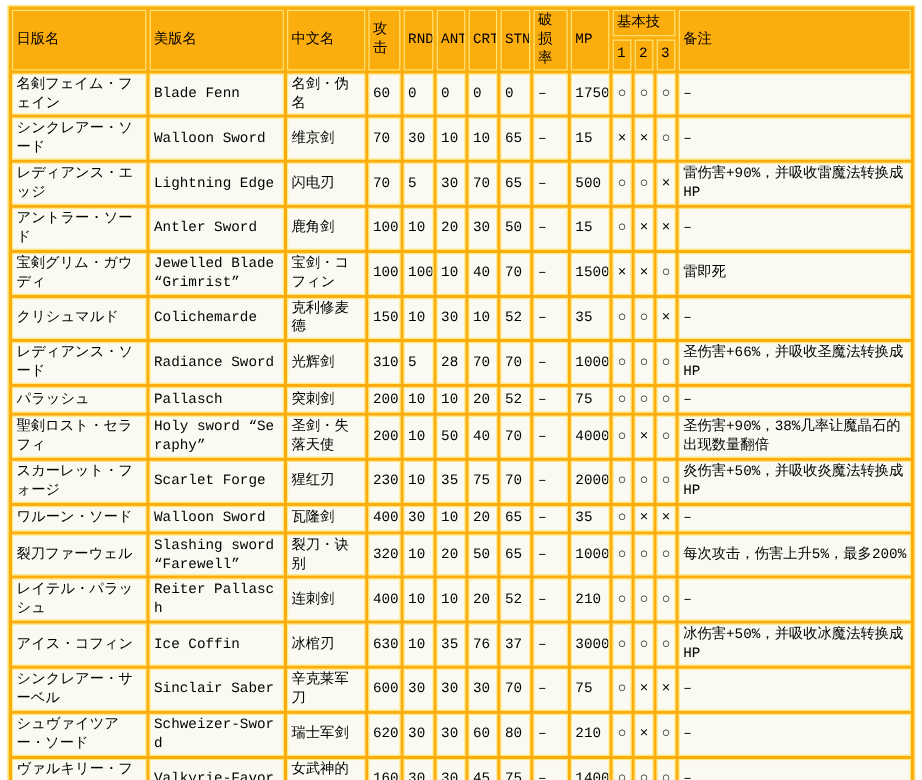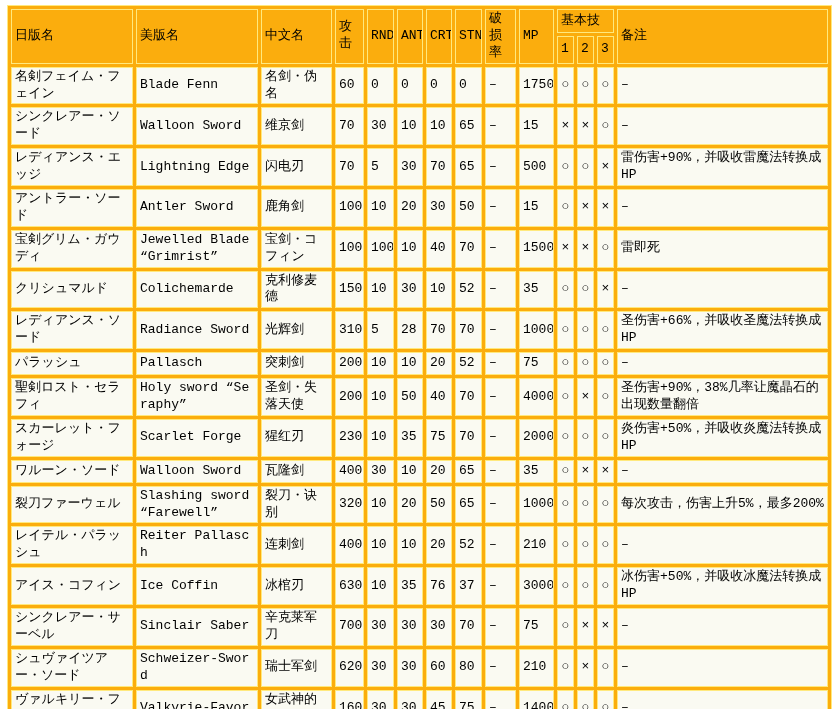--- a/index.html
+++ b/index.html
@@ -314,21 +314,21 @@
           <td class="num">3000</td>
           <td class="ctr">○</td>
           <td class="ctr">○</td>
           <td class="ctr">○</td>
           <td class="note-cell">冰伤害+50%，并吸收冰魔法转换成HP</td>
         </tr>
         <tr>
           <td>シンクレアー・サーベル</td>
           <td>Sinclair Saber</td>
           <td>辛克莱军刀</td>
-          <td class="num">700</td>
+          <td class="num">600</td>
           <td class="num">30</td>
           <td class="num">30</td>
           <td class="num">30</td>
           <td class="num">70</td>
           <td class="num">–</td>
           <td class="num">75</td>
           <td class="ctr">○</td>
           <td class="ctr">×</td>
           <td class="ctr">×</td>
           <td class="note-cell">–</td>

